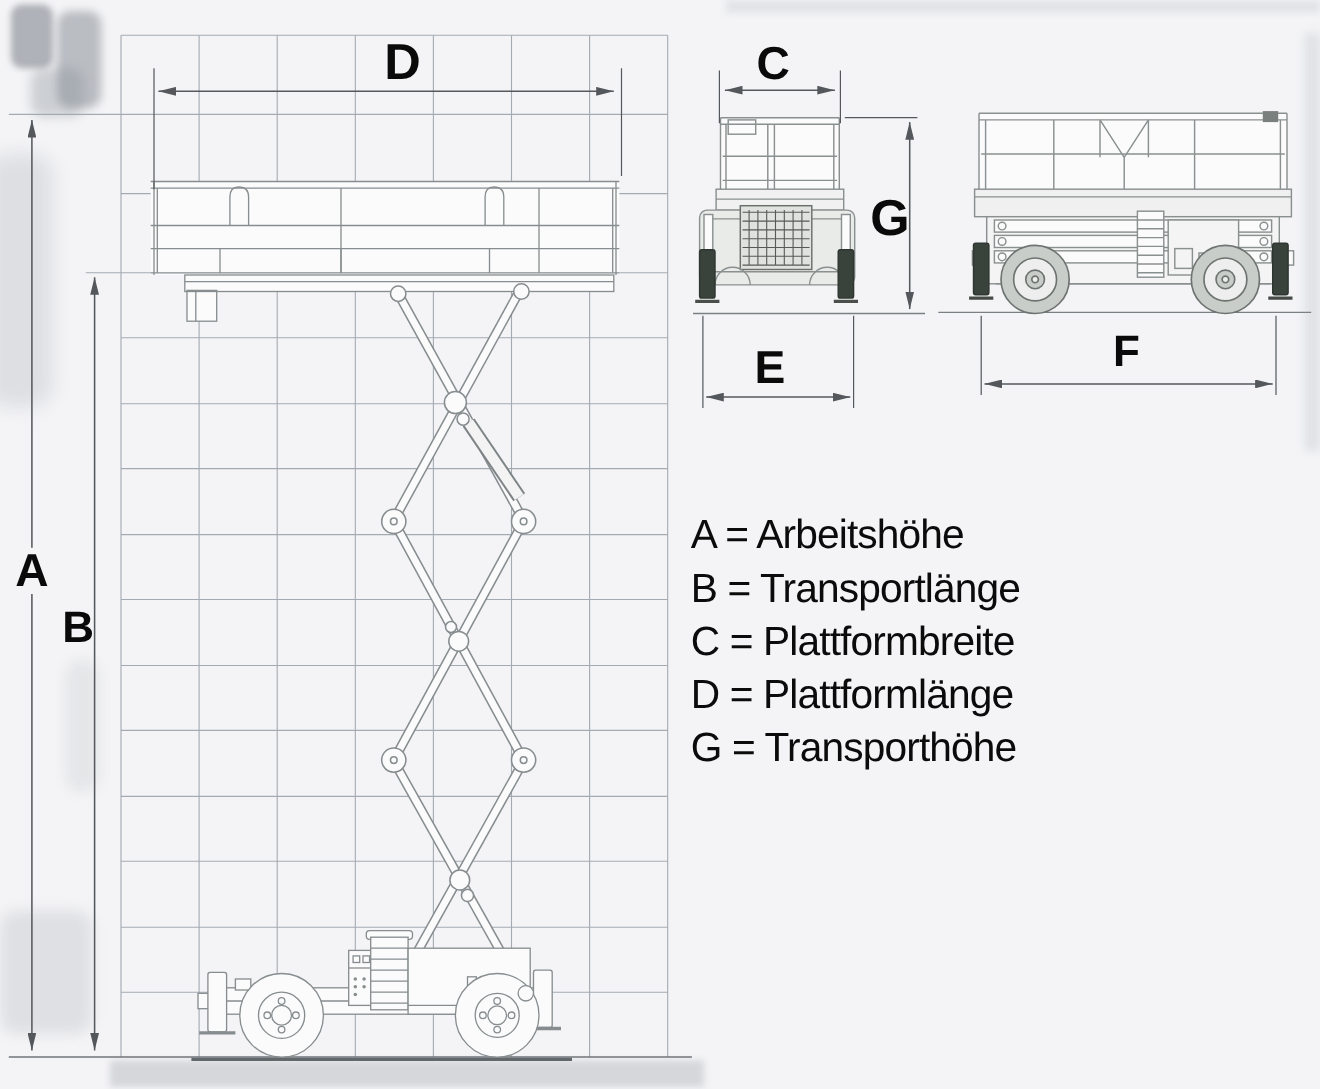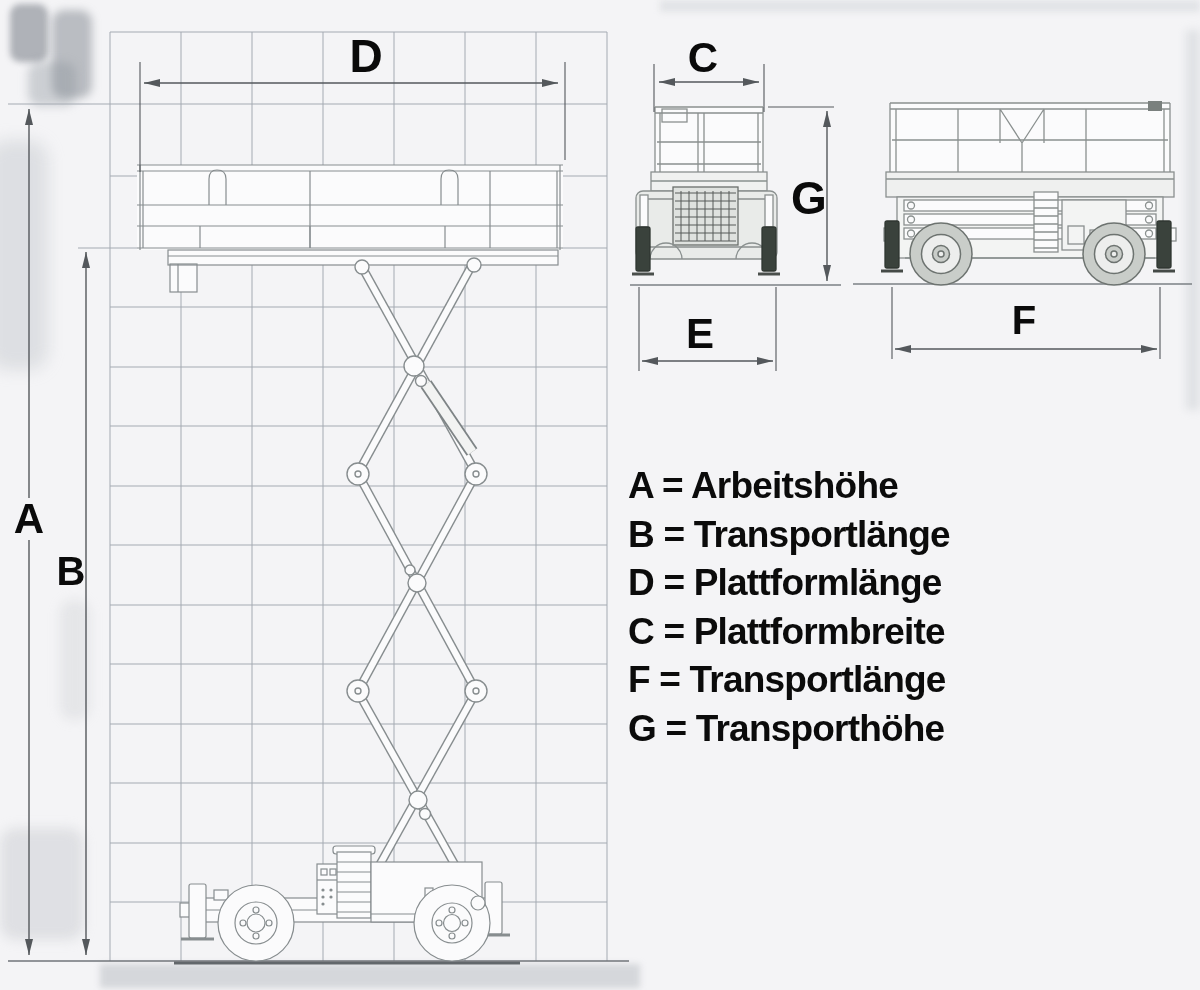--- a/index.html
+++ b/index.html
@@ -6,21 +6,21 @@
   body{width:1200px;height:990px;overflow:hidden;background:#f4f4f6;
        font-family:"Liberation Sans", sans-serif;}
   .canvas{position:relative;width:1200px;height:990px;background:#f4f4f6;}
   .artifact{position:absolute;pointer-events:none;}
   svg.drawing{position:absolute;left:0;top:0;}
   .dim-label{position:absolute;transform:translate(-50%,-50%);
     font-weight:700;color:#0a0a0a;line-height:1;}
   .dim-label.bg{background:#f4f4f6;padding:0 3px;}
   .sz40{font-size:40px;} .sz42{font-size:42px;} .sz46{font-size:46px;}
   .legend{position:absolute;left:628px;top:462px;}
-  .legend-row{font-size:37px;font-weight:700;color:#0b0b0b;line-height:48.5px;
+  .legend-row{font-size:37px;font-weight:400;color:#0b0b0b;line-height:48.5px;
     letter-spacing:-0.8px;white-space:nowrap;}
 </style>
 </head>
 <body>
 
 <div class="canvas">
 
   <div class="artifact" style="left:10px;top:4px;width:38px;height:58px;background:rgba(105,112,122,.5);border-radius:10px;filter:blur(3px);"></div>
   <div class="artifact" style="left:52px;top:10px;width:40px;height:88px;background:rgba(105,112,122,.42);border-radius:12px;filter:blur(4px);"></div>
   <div class="artifact" style="left:28px;top:62px;width:48px;height:44px;background:rgba(140,146,155,.38);border-radius:12px;filter:blur(5px);"></div>
@@ -260,19 +260,18 @@
   <div class="dim-label sz40" style="left:71px;top:571px;">B</div>
   <div class="dim-label sz46" style="left:366px;top:56px;">D</div>
   <div class="dim-label sz42" style="left:703px;top:58px;">C</div>
   <div class="dim-label sz46" style="left:809px;top:198px;">G</div>
   <div class="dim-label sz42" style="left:700px;top:334px;">E</div>
   <div class="dim-label sz40" style="left:1024px;top:320px;">F</div>
 
   <div class="legend">
     <div class="legend-row">A = Arbeitshöhe</div>
     <div class="legend-row">B = Transportlänge</div>
+    <div class="legend-row">C = Plattformbreite</div>
     <div class="legend-row">D = Plattformlänge</div>
-    <div class="legend-row">C = Plattformbreite</div>
-    <div class="legend-row">F = Transportlänge</div>
     <div class="legend-row">G = Transporthöhe</div>
   </div>
 
 </div>
 
 </body></html>

